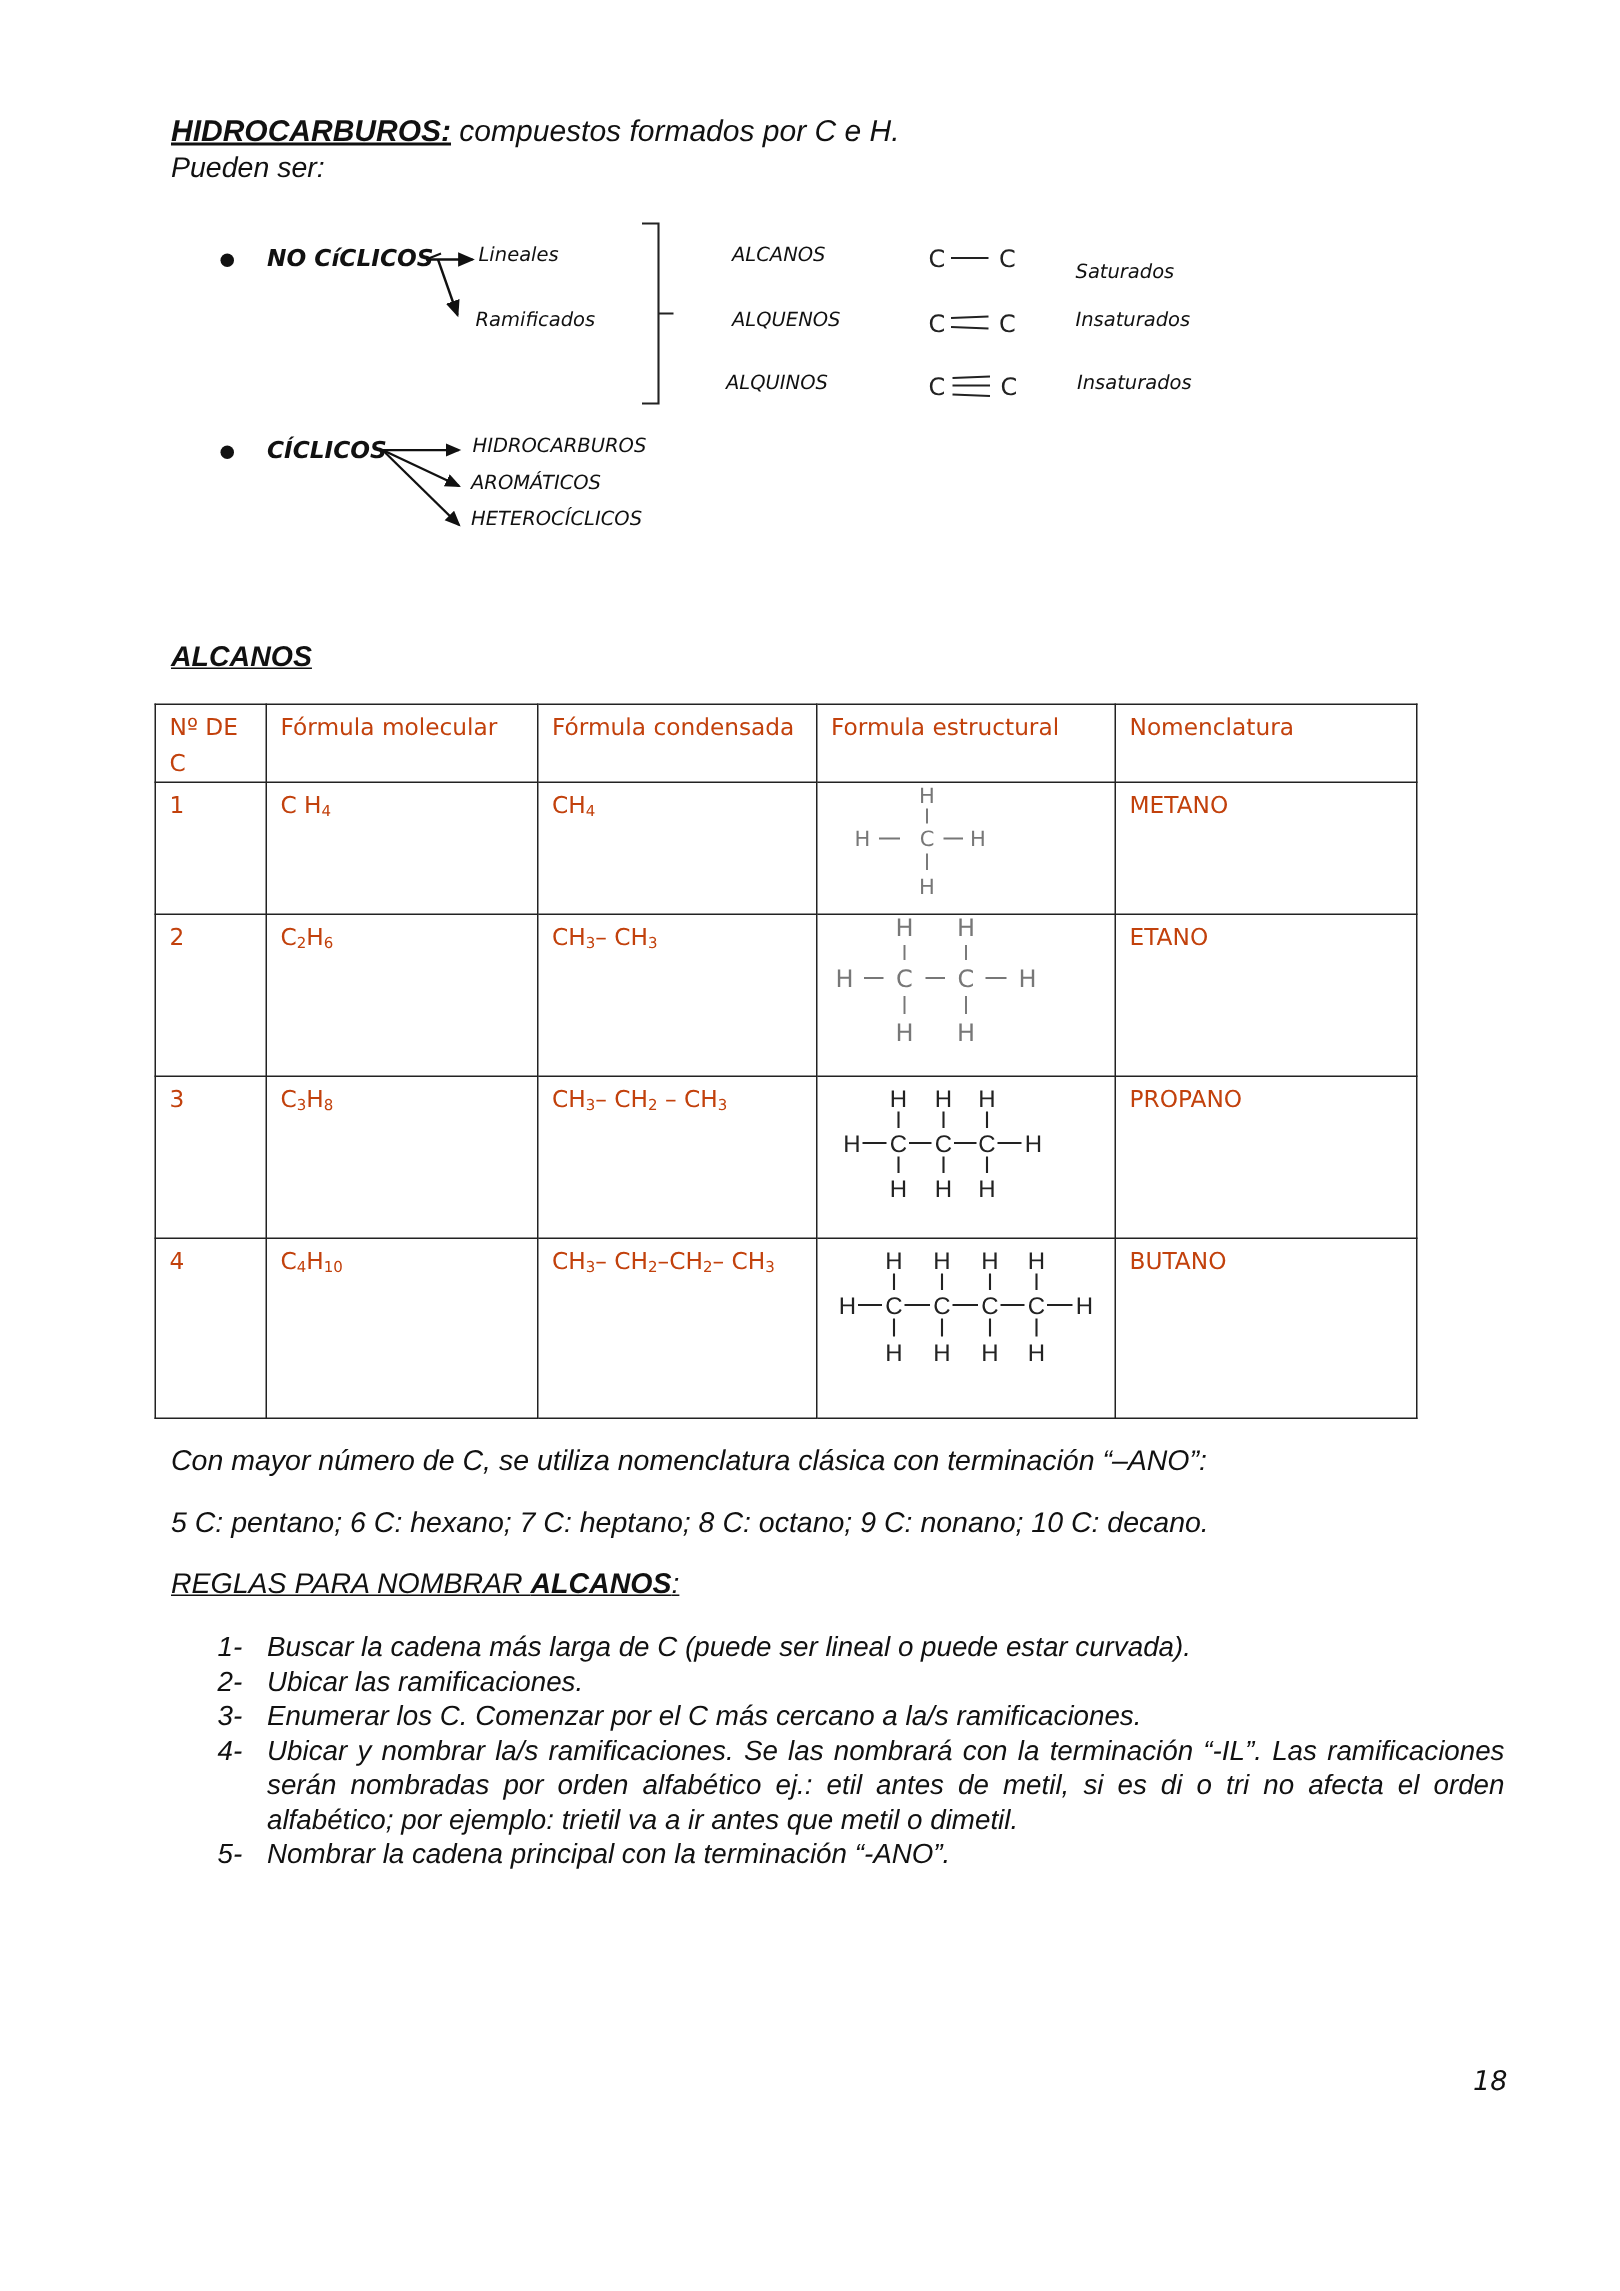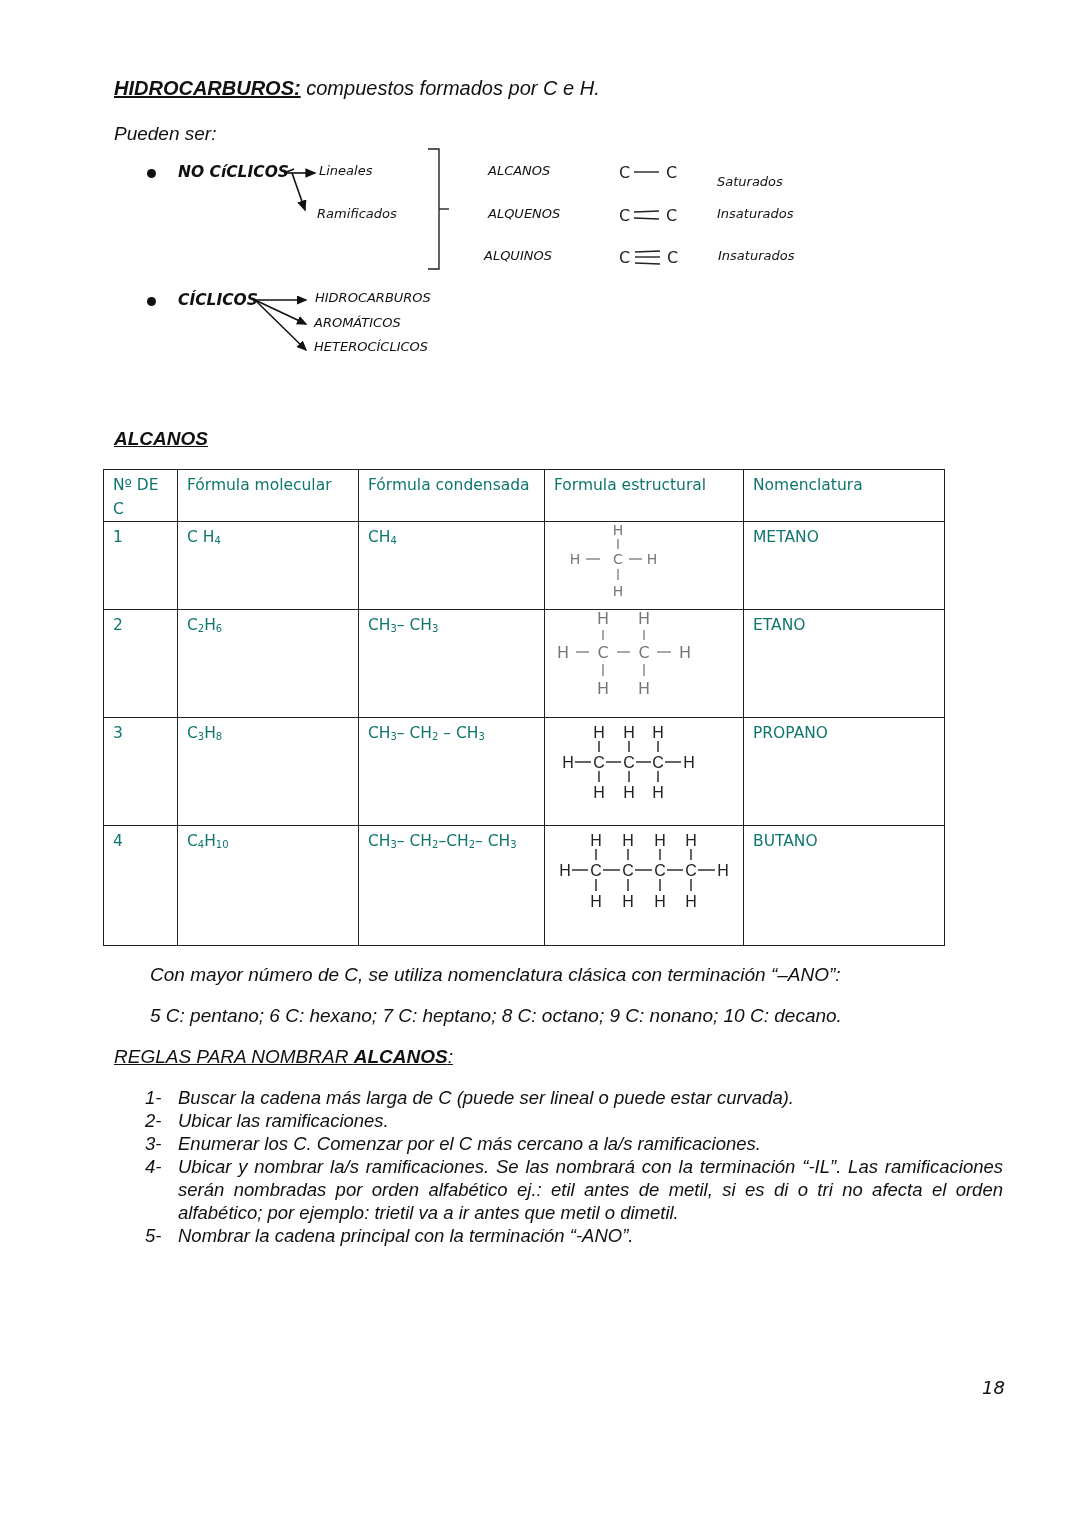--- a/index.html
+++ b/index.html
@@ -3,34 +3,34 @@
 <meta charset="utf-8">
 <style>
   html, body { margin: 0; padding: 0; background: #ffffff; }
   body { width: 1080px; height: 1527px; position: relative; overflow: hidden; color: #111; }
   .arial { font-family: "Liberation Sans", sans-serif; font-style: italic; }
   .calib { font-family: "DejaVu Sans", sans-serif; font-style: italic; }
   .abs { position: absolute; }
 
   .title-line { left: 114px; top: 77px; font-size: 20px; white-space: nowrap; }
   .title-line b { text-decoration: underline; font-weight: bold; }
-  .pueden { left: 114px; top: 123px; font-size: 19px; }
+  .pueden { left: 114px; top: 102px; font-size: 19px; }
 
   .bullet { width: 9px; height: 9px; border-radius: 50%; background: #111; }
   .cl { font-size: 13px; white-space: nowrap; }
   .cl.bold { font-weight: bold; }
 
   .sec-title { left: 114px; top: 428px; font-size: 19px; font-weight: bold; text-decoration: underline; }
 
-  table.alc { position: absolute; left: 103px; top: 469px; border-collapse: collapse; font-family: "DejaVu Sans", sans-serif; font-size: 15.5px; color: #0f766e; }
+  table.alc { position: absolute; left: 103px; top: 469px; border-collapse: collapse; font-family: "DejaVu Sans", sans-serif; font-size: 15.5px; color: #c2410c; }
   table.alc td { border: 1.5px solid #222; vertical-align: top; padding: 3px 8px 0 9px; line-height: 24px; }
   table.alc tr.hdr td { height: 46px; }
   table.alc sub { font-size: 10px; vertical-align: -2px; }
 
-  .para { left: 114px; font-size: 19px; white-space: nowrap; margin-left: 36px; }
+  .para { left: 114px; font-size: 19px; white-space: nowrap; }
   .rules-title { left: 114px; top: 1046px; font-size: 19px; text-decoration: underline; }
   .rules-title b { font-weight: bold; }
 
   ol.rules { position: absolute; left: 145px; top: 1086px; width: 858px; margin: 0; padding: 0; list-style: none; font-size: 18.5px; line-height: 23px; }
   ol.rules li { display: flex; }
   ol.rules .num { width: 33px; flex: 0 0 33px; }
   ol.rules .txt { flex: 1; text-align: justify; }
 
   .page-num { left: 982px; top: 1377px; font-size: 18px; }
 </style>

